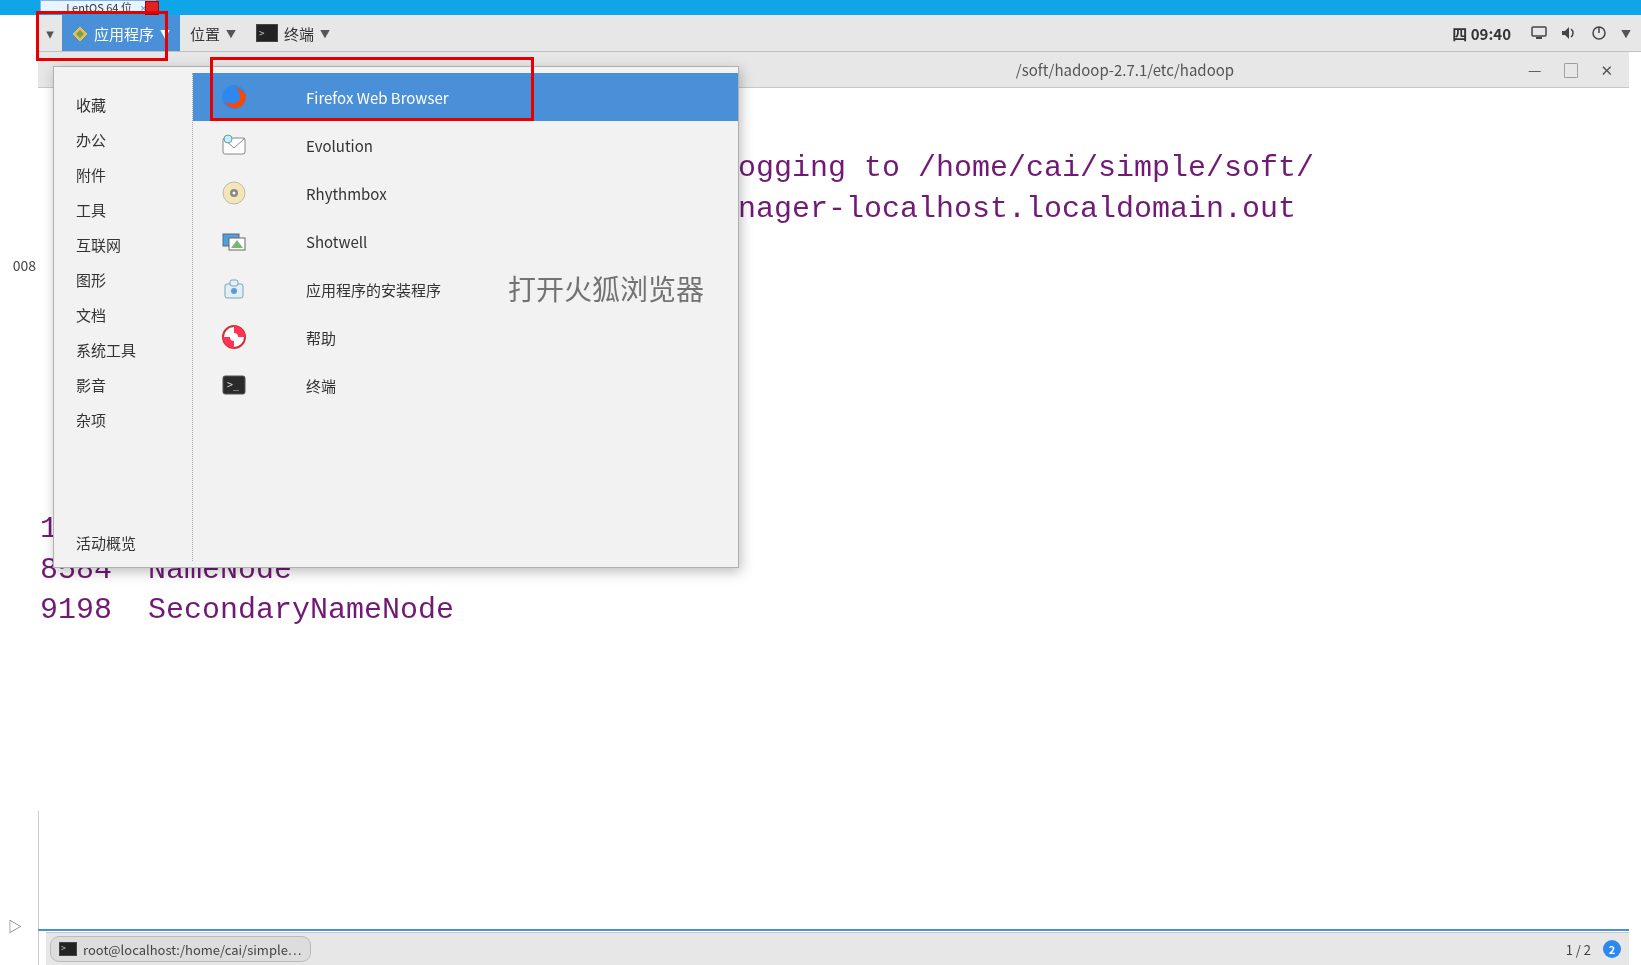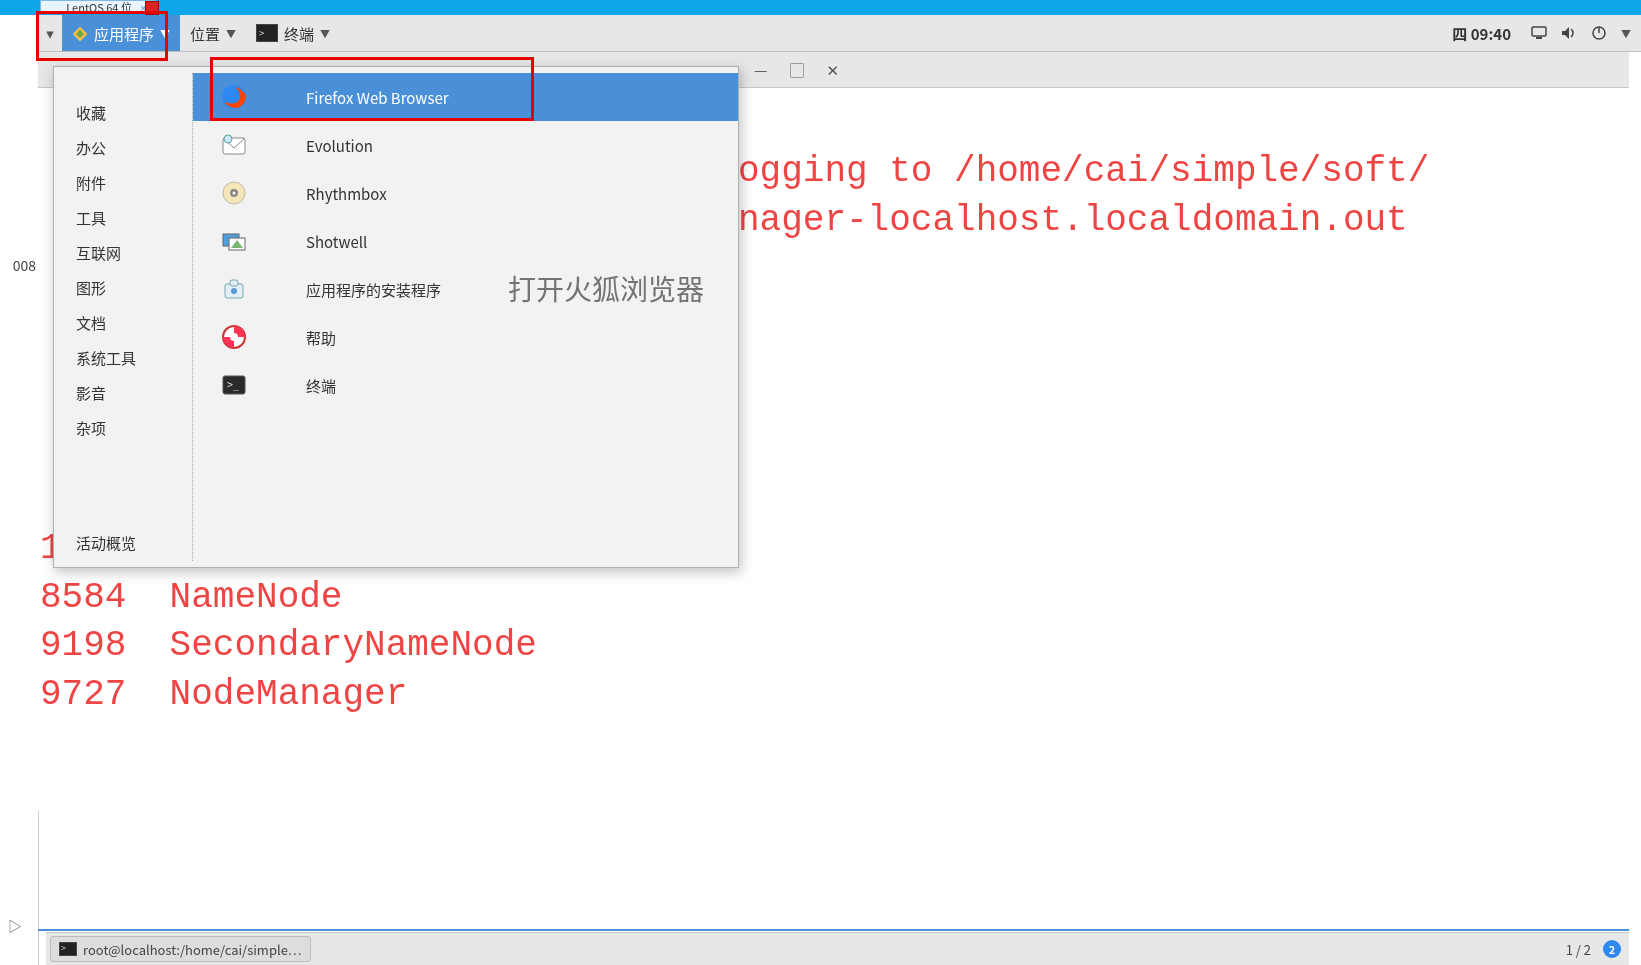--- a/index.html
+++ b/index.html
@@ -23,39 +23,39 @@
   .gnome-bar .term-app .caret{margin-left:6px;font-size:10px;color:#555;}
   .gnome-bar .spacer{flex:1;}
   .gnome-bar .clock{padding:0 10px;color:#333;font-weight:bold;}
   .gnome-bar .tray{display:flex;align-items:center;padding:0 10px;gap:14px;color:#444;}
   .tray svg{display:block;}
   .redbox{position:absolute;border:3px solid #e60000;pointer-events:none;}
   .redbox1{left:36px;top:11px;width:126px;height:44px;}
   .redbox2{left:210px;top:57px;width:318px;height:58px;}
   .red-annot{position:absolute;left:508px;top:268px;color:#737373;font-size:28px;}
   .app-menu{position:absolute;left:53px;top:66px;width:684px;height:500px;background:#f2f2f2;border:1px solid #b0b0b0;box-shadow:2px 4px 12px rgba(0,0,0,.25);display:flex;}
-  .app-menu .cats{width:138px;background:#f2f2f2;display:flex;flex-direction:column;padding-top:28px;}
+  .app-menu .cats{width:138px;background:#f2f2f2;display:flex;flex-direction:column;padding-top:20px;}
   .app-menu .cats .cat{padding:7px 0 7px 22px;color:#333;font-size:15px;cursor:pointer;}
   .app-menu .cats .spacer{flex:1;}
   .app-menu .cats .overview{padding:10px 0 14px 22px;color:#333;font-size:15px;}
   .app-menu .vline{width:0;border-left:1px dotted #aaa;margin:6px 0;}
   .app-menu .apps{flex:1;padding-top:6px;}
   .app-row{height:48px;display:flex;align-items:center;padding-left:28px;color:#333;font-size:15px;cursor:pointer;gap:39px;}
   .app-row .ico{width:26px;height:26px;margin-right:20px;display:inline-flex;align-items:center;justify-content:center;}
   .app-row.sel{background:#4a90d9;color:#fff;}
   .app-row.sel .ico svg circle.outer{fill:#2d89ef;}
   .term-window{position:absolute;left:38px;top:51px;right:12px;height:760px;background:#fff;}
   .term-title{height:36px;background:#e7e7e7;border-bottom:1px solid #c8c8c8;display:flex;align-items:center;color:#555;font-size:15px;}
   .term-title .title-text{flex:1;text-align:center;}
   .term-title .win-btns{display:flex;gap:22px;padding:0 16px;color:#555;}
   .term-body{padding:0;}
-  .mono{font-family:"Liberation Mono","Noto Sans Mono","Consolas",monospace;font-size:36px;line-height:1.35;color:#ef4444;white-space:pre;}
+  .mono{font-family:"Liberation Mono","Noto Sans Mono","Consolas",monospace;font-size:30px;line-height:1.35;color:#701a75;white-space:pre;}
   .line-right{margin-left:700px;}
   .taskbar{position:absolute;left:46px;right:12px;bottom:0;height:32px;background:#e7e7e7;border-top:1px solid #c8c8c8;display:flex;align-items:center;font-size:13px;color:#444;}
-  .taskbar .task{height:24px;border:1px solid #bbb;background:#ddd;border-radius:3px;display:flex;align-items:center;padding:0 8px;margin-left:4px;}
+  .taskbar .task{height:24px;border:1px solid #bbb;background:#ddd;border-radius:9px;display:flex;align-items:center;padding:0 8px;margin-left:4px;}
   .taskbar .task .ico{width:16px;height:12px;background:#222;border:1px solid #444;margin-right:6px;position:relative;}
   .taskbar .task .ico::after{content:">";color:#ccc;font-size:9px;position:absolute;left:1px;top:-2px;}
   .taskbar .spacer{flex:1;}
   .taskbar .pager{padding:0 12px;}
   .taskbar .badge{width:18px;height:18px;border-radius:50%;background:#2d89ef;color:#fff;font-size:11px;font-weight:bold;display:flex;align-items:center;justify-content:center;margin-right:8px;}
   .bottom-rule{position:absolute;left:38px;right:12px;bottom:34px;height:0;border-top:2px solid #4a90d9;}
   .ico-firefox svg,.ico-gen svg{display:block;}
 </style>
 </head>
 <body>
@@ -69,35 +69,35 @@
 </div>
 
 <div class="left-strip">
   <div class="label008">008</div>
   <div class="arrow">▷</div>
 </div>
 
 <div class="term-window">
   <div class="term-title">
     <div style="width:700px"></div>
+    <div class="title-text">/soft/hadoop-2.7.1/etc/hadoop</div>
     <div class="win-btns">
       <span>—</span>
       <span>▢</span>
       <span>✕</span>
     </div>
   </div>
   <div class="term-body">
     <div class="mono" style="height:60px;"></div>
     <div class="mono line-right">ogging to /home/cai/simple/soft/</div>
     <div class="mono line-right">nager-localhost.localdomain.out</div>
     <div style="height:280px;"></div>
     <div class="mono" style="padding-left:2px;">10181 Jps</div>
     <div class="mono" style="padding-left:2px;">8584  NameNode</div>
     <div class="mono" style="padding-left:2px;">9198  SecondaryNameNode</div>
-    <div class="mono" style="padding-left:2px;">9727  NodeManager</div>
   </div>
 </div>
 
 <div class="gnome-bar">
   <div class="dropdown-left">▾</div>
   <div class="apps-btn">
     <span class="ico">
       <svg width="16" height="16">
           <polygon points="8,1 15,8 8,15 1,8" fill="#ffb347" stroke="#cc6"></polygon>
           <polygon points="8,4 12,8 8,12 4,8" fill="#6aa84f"></polygon>

